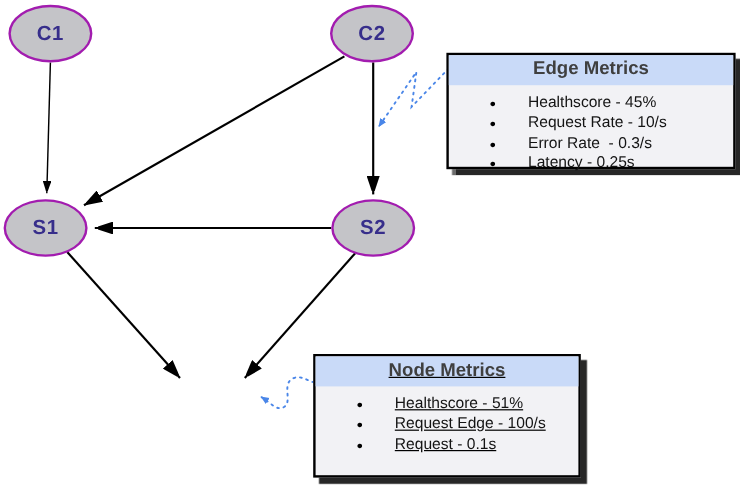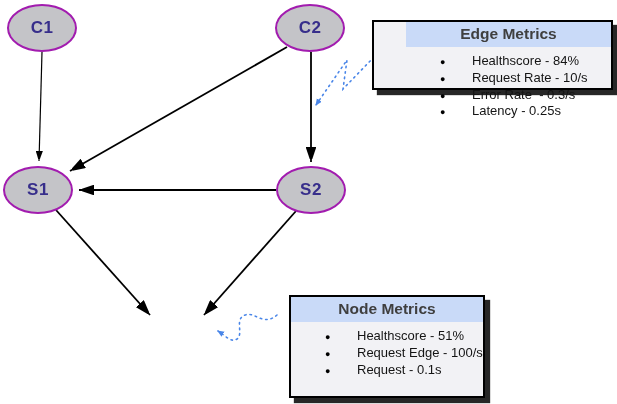--- a/index.html
+++ b/index.html
@@ -37,22 +37,22 @@
   .node-s1 { left: 3px;   top: 166px; }
   .node-s2 { left: 276px; top: 166px; }
   .node-s3 { left: 136px; top: 314px; width: 74px; }
   .metric-box {
     position: absolute;
     box-sizing: border-box;
     background: #f2f2f5;
     border: 2px solid #000000;
     box-shadow: 5px 5px 1px rgba(15,15,15,0.9);
   }
-  .edge-metrics { left: 372px; top: 20px;  width: 241px; height: 70px; padding-left: 32px; }
-  .node-metrics { left: 289px; top: 295px; width: 196px; height: 103px; }
+  .edge-metrics { left: 372px; top: 44px;  width: 241px; height: 97px; }
+  .node-metrics { left: 261px; top: 295px; width: 223px; height: 103px; text-decoration: underline; }
   .metric-header {
     background: #c9daf8;
     text-align: center;
     font-weight: bold;
     font-size: 15.5px;
     color: #3f3f3f;
     padding: 3px 0 4px 0;
   }
   .metric-list {
     margin: 6px 0 0 0;
@@ -112,21 +112,21 @@
   <div class="node node-s1">
     <span>S1</span>
   </div>
   <div class="node node-s2">
     <span>S2</span>
   </div>
 
   <div class="metric-box edge-metrics">
     <div class="metric-header">Edge Metrics</div>
     <ul class="metric-list">
-      <li>Healthscore - 84%</li>
+      <li>Healthscore - 45%</li>
       <li>Request Rate - 10/s</li>
       <li>Error Rate  - 0.3/s</li>
       <li>Latency - 0.25s</li>
     </ul>
   </div>
 
   <div class="metric-box node-metrics">
     <div class="metric-header">Node Metrics</div>
     <ul class="metric-list">
       <li>Healthscore - 51%</li>

